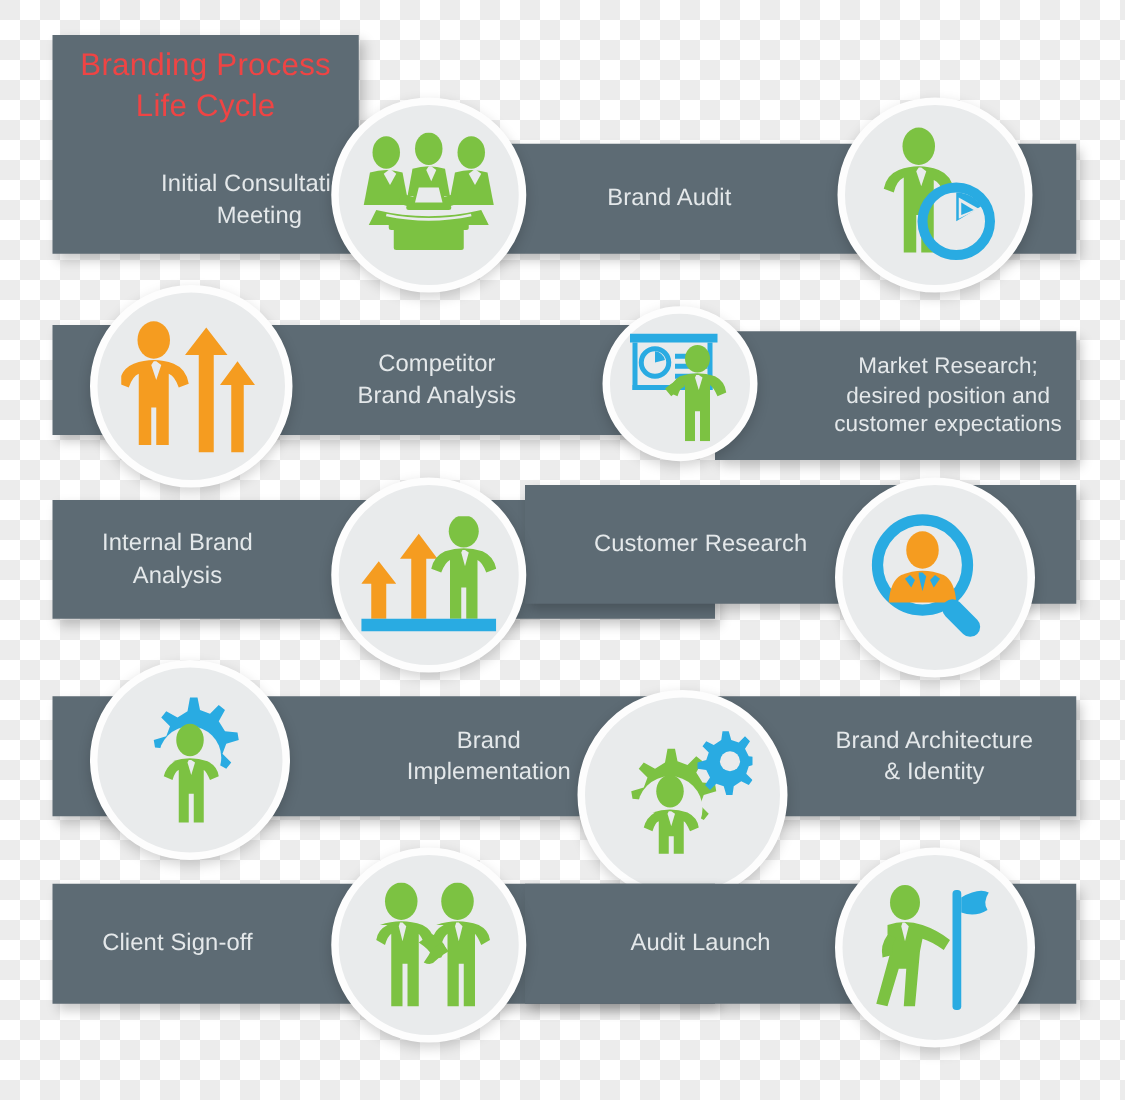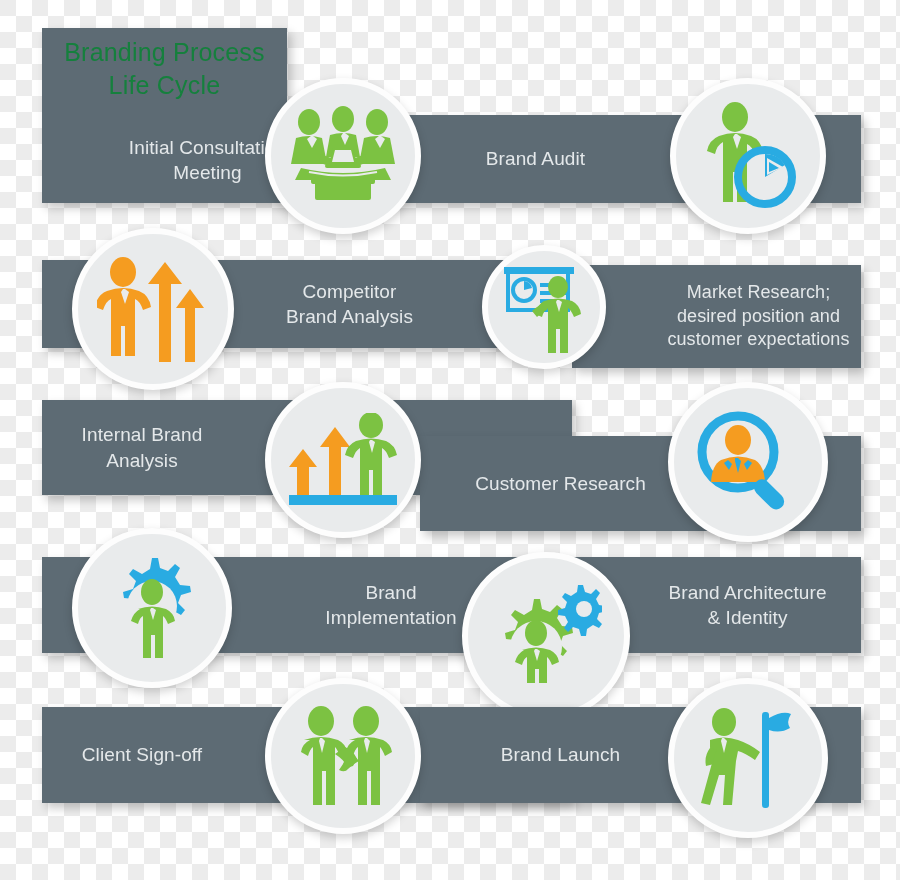--- a/index.html
+++ b/index.html
@@ -26,21 +26,21 @@
     font-size:19px;
     font-weight:400;
     line-height:1.33;
     letter-spacing:.1px;
     text-align:center;
     white-space:pre-line;
     width:100%;
   }
   .title-block{
     position:absolute;
-    color:#15803d;
+    color:#ef4444;
     font-size:25px;
     line-height:1.32;
     text-align:center;
     white-space:pre-line;
     letter-spacing:.2px;
   }
 
   
   .circle{
     position:absolute;
@@ -169,21 +169,21 @@
         </g>
       </svg>
     </span>
   </div>
 
   <div class="bar" style="left:42px;top:400px;width:530px;height:95px;">
     <div class="bar-label" style="padding-left:0px;padding-right:330px;">Internal Brand
 Analysis</div>
   </div>
 
-  <div class="bar" style="left:420px;top:436px;width:441px;height:95px;">
+  <div class="bar" style="left:420px;top:388px;width:441px;height:95px;">
     <div class="bar-label" style="padding-left:30px;padding-right:190px;">Customer Research</div>
   </div>
 
   <div class="circle" style="left:265px;top:382px;width:156px;height:156px;">
     <span>
       <svg width="108" height="94" viewBox="0 0 108 94">
         <g fill="#f59c20">
           <path d="M8 82 l0 -28 -8 0 14 -18 14 18 -8 0 0 28 z"></path>
           <path d="M40 82 l0 -48 -9 0 15 -20 15 20 -9 0 0 48 z"></path>
         </g>
@@ -255,21 +255,21 @@
         </g>
       </svg>
     </span>
   </div>
 
   <div class="bar" style="left:42px;top:707px;width:530px;height:96px;">
     <div class="bar-label" style="padding-left:0px;padding-right:330px;">Client Sign-off</div>
   </div>
 
   <div class="bar" style="left:420px;top:707px;width:441px;height:96px;">
-    <div class="bar-label" style="padding-left:30px;padding-right:190px;">Brand Launch</div>
+    <div class="bar-label" style="padding-left:30px;padding-right:190px;">Audit Launch</div>
   </div>
 
   <div class="circle" style="left:265px;top:678px;width:156px;height:156px;">
     <span>
       <svg width="104" height="100" viewBox="0 0 104 100">
         <g fill="#7cc242">
 
           <ellipse cx="30" cy="15" rx="13" ry="15"></ellipse>
           <path d="M13 34 q17 -6 34 0 q8 4 9 12 l-7 4 q-3 -7 -5 -9 l0 58 -9 0 0 -34 -4 0 0 34 -9 0 0 -58 q-3 2 -5 9 l-7 -4 q1 -8 9 -12z"></path>
           <path d="M28 35 l3 12 3 -12 -3 -3 -2 0z" fill="#e9ebec"></path>

